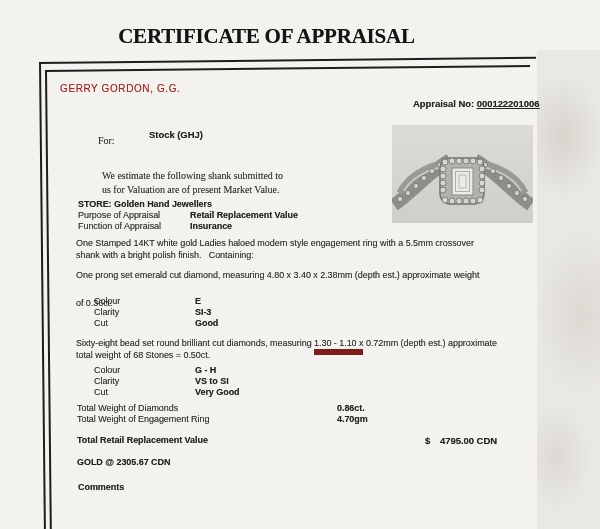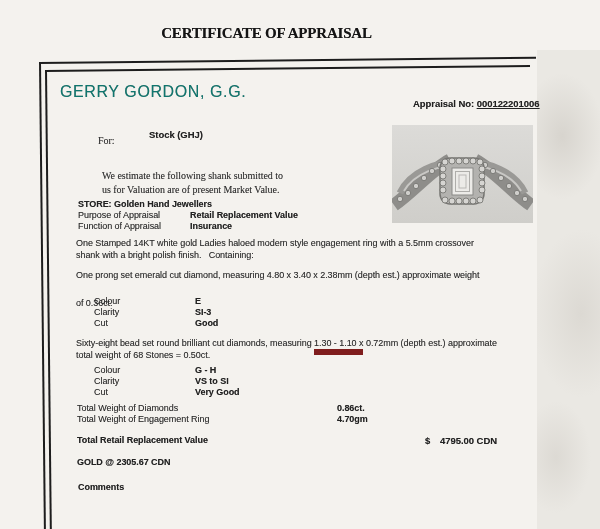--- a/index.html
+++ b/index.html
@@ -38,25 +38,25 @@
     font-size:9px;
     letter-spacing:-0.05px;
     text-shadow:0 0 0.3px rgba(20,20,20,.4);
   }
   .b{font-weight:bold;color:#222;}
   .serif{font-family:"Liberation Serif","DejaVu Serif",serif;font-size:10px;color:#333;}
   .title{
     left:0;top:26px;width:533px;
     text-align:center;
     font-family:"Liberation Serif","DejaVu Serif",serif;
-    font-weight:bold;font-size:15px;letter-spacing:-0.2px;
+    font-weight:bold;font-size:21px;letter-spacing:-0.2px;
     color:#141414;
     text-shadow:0 0 0.4px rgba(0,0,0,.5);
   }
-  .gerry{left:60px;top:84px;font-size:16px;letter-spacing:0.6px;color:#0f766e;}
+  .gerry{left:60px;top:84px;font-size:10px;letter-spacing:0.6px;color:#b91c1c;}
   .appr{left:413px;top:99px;font-size:9.5px;}
   .u{border-bottom:6px solid #7f1d1d;padding-bottom:0.5px;}
   .u2{text-decoration:underline;}
   .photo{
     position:absolute;left:392px;top:125px;width:141px;height:98px;
     background:linear-gradient(180deg,#dcdbd8 0%,#cfcecA 100%);
   }
   .photo svg{display:block;width:141px;height:98px;}
 </style>
 </head>

